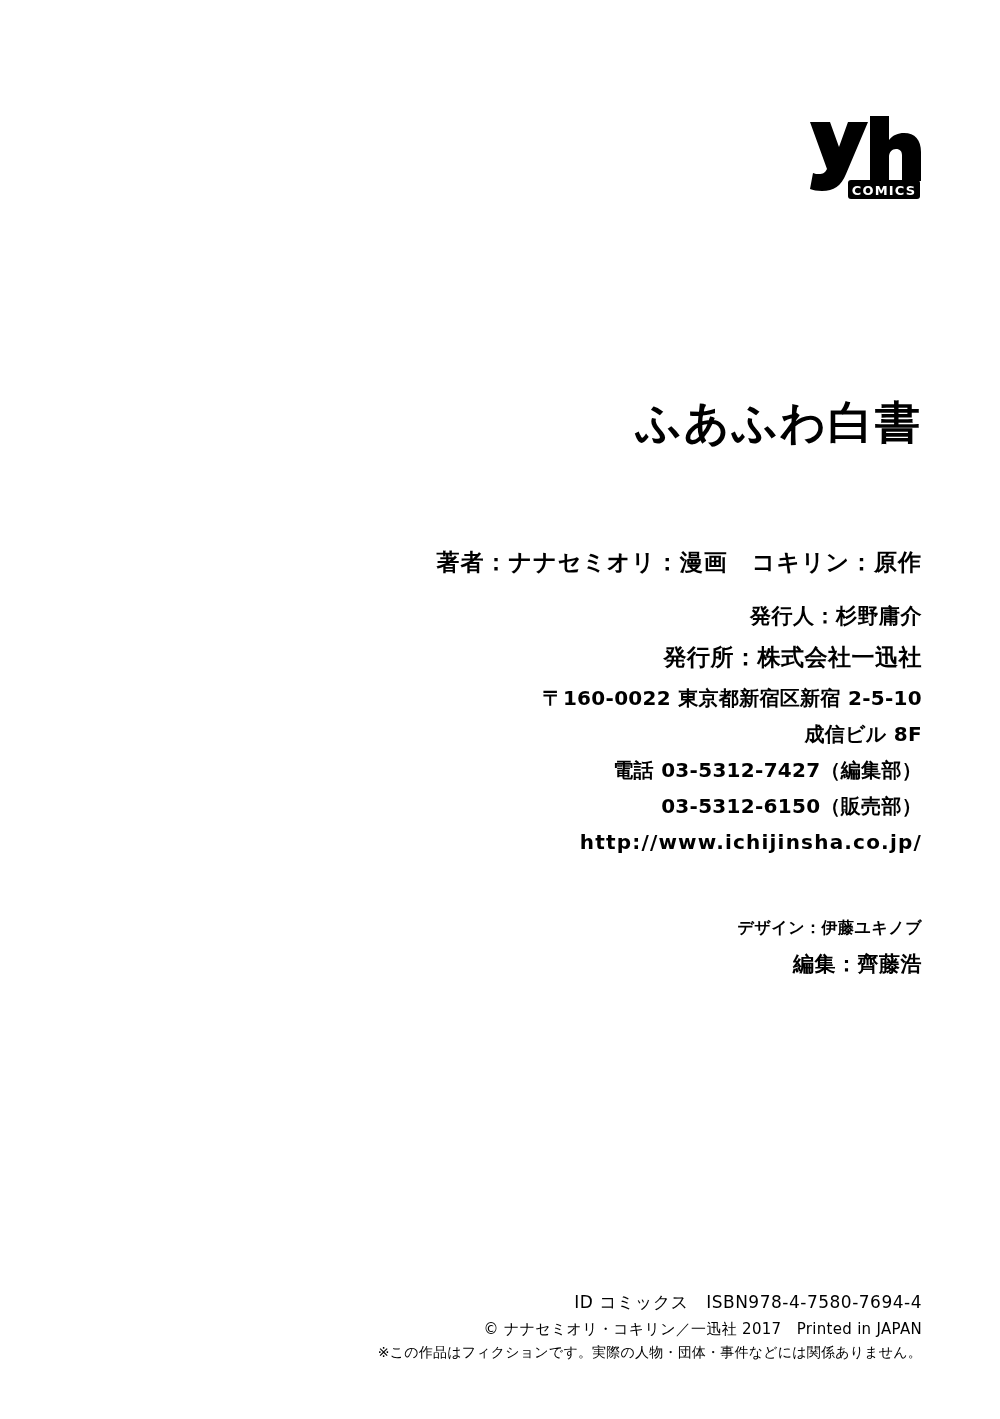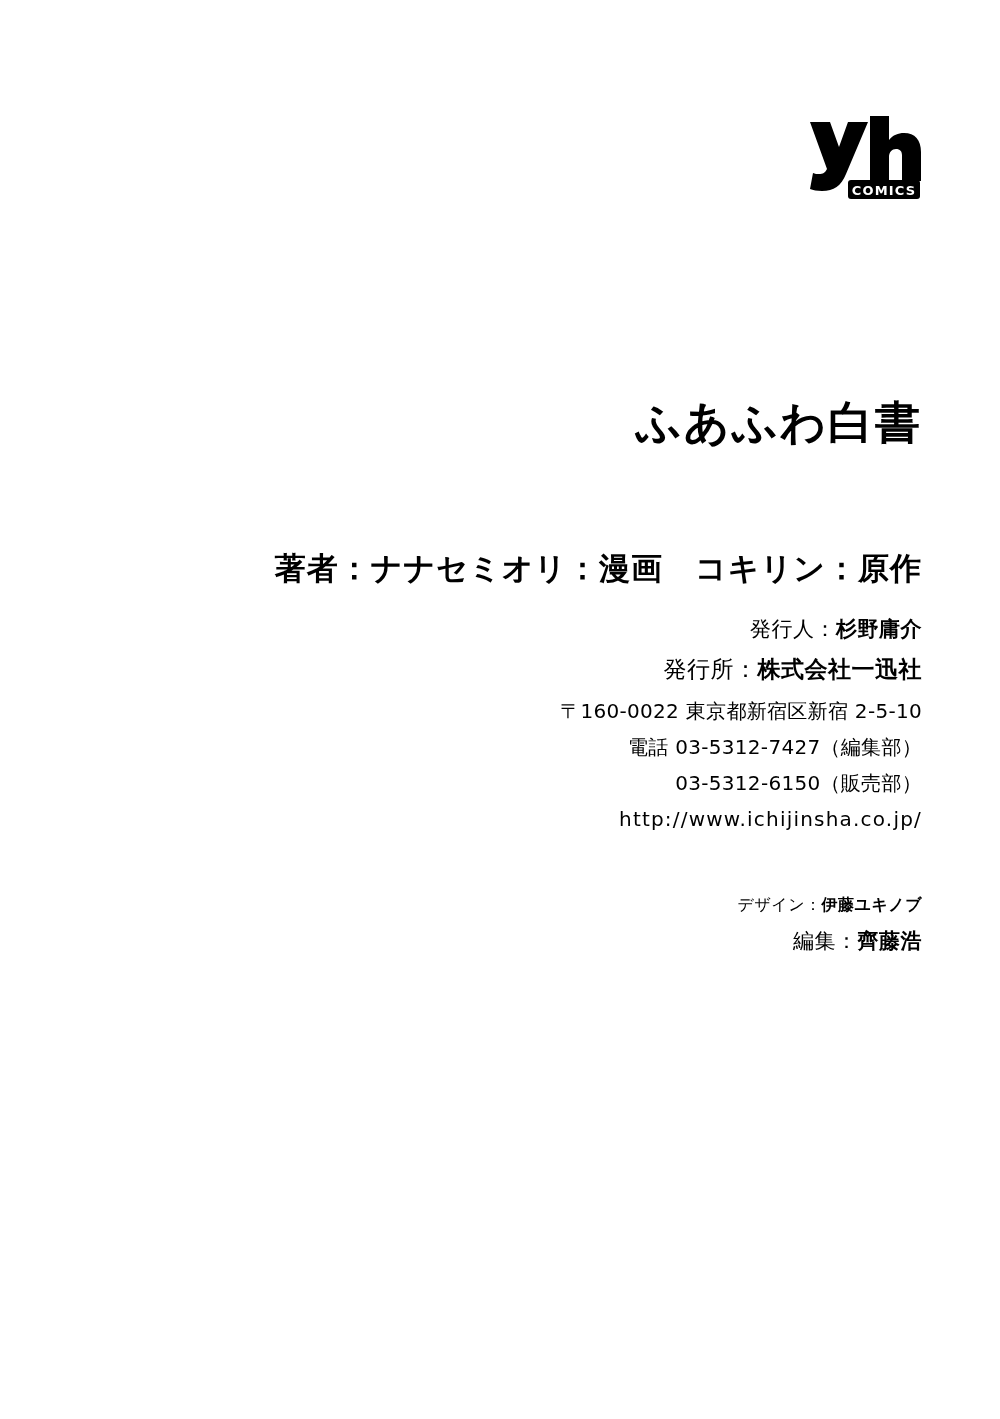--- a/index.html
+++ b/index.html
@@ -65,25 +65,25 @@
   .lbl {
     font-family: "DejaVu Sans", sans-serif;
     font-weight: bold;
   }
   .val {
     font-family: "DejaVu Sans", sans-serif;
     font-weight: bold;
   }
   .plain {
     font-family: "DejaVu Sans", sans-serif;
-    font-weight: normal;
+    font-weight: bold;
   }
 
   .line-author {
-    font-size: 31px;
+    font-size: 23px;
     margin-bottom: 22px;
     letter-spacing: 1px;
   }
   .line-publisher-person {
     font-size: 21px;
     margin-bottom: 9px;
     letter-spacing: 0.5px;
   }
   .line-publisher {
     font-size: 23px;
@@ -165,31 +165,37 @@
 
     <div class="line line-publisher-person">
       <span class="plain">発行人：</span><span class="val">杉野庸介</span>
     </div>
 
     <div class="line line-publisher">
       <span class="plain">発行所：</span><span class="val">株式会社一迅社</span>
     </div>
 
     <div class="line line-addr1 plain">〒160-0022 東京都新宿区新宿 2-5-10</div>
+    <div class="line line-addr2 plain">成信ビル 8F</div>
     <div class="line line-tel1 plain">電話 03-5312-7427（編集部）</div>
     <div class="line line-tel2 plain">03-5312-6150（販売部）</div>
     <div class="line line-url plain">http://www.ichijinsha.co.jp/</div>
 
 
     <div class="spacer-block"></div>
 
     <div class="line line-design">
       <span class="plain">デザイン：</span><span class="val">伊藤ユキノブ</span>
     </div>
 
     <div class="line line-editor">
       <span class="plain">編集：</span><span class="val">齊藤浩</span>
     </div>
 
   </div>
 
+  <div class="footer">
+    <div class="f-line f-isbn">ID コミックス　ISBN978-4-7580-7694-4</div>
+    <div class="f-line f-copy">© ナナセミオリ・コキリン／一迅社 2017　Printed in JAPAN</div>
+    <div class="f-line f-note">※この作品はフィクションです。実際の人物・団体・事件などには関係ありません。</div>
+  </div>
 
 </div>
 
 </body></html>

